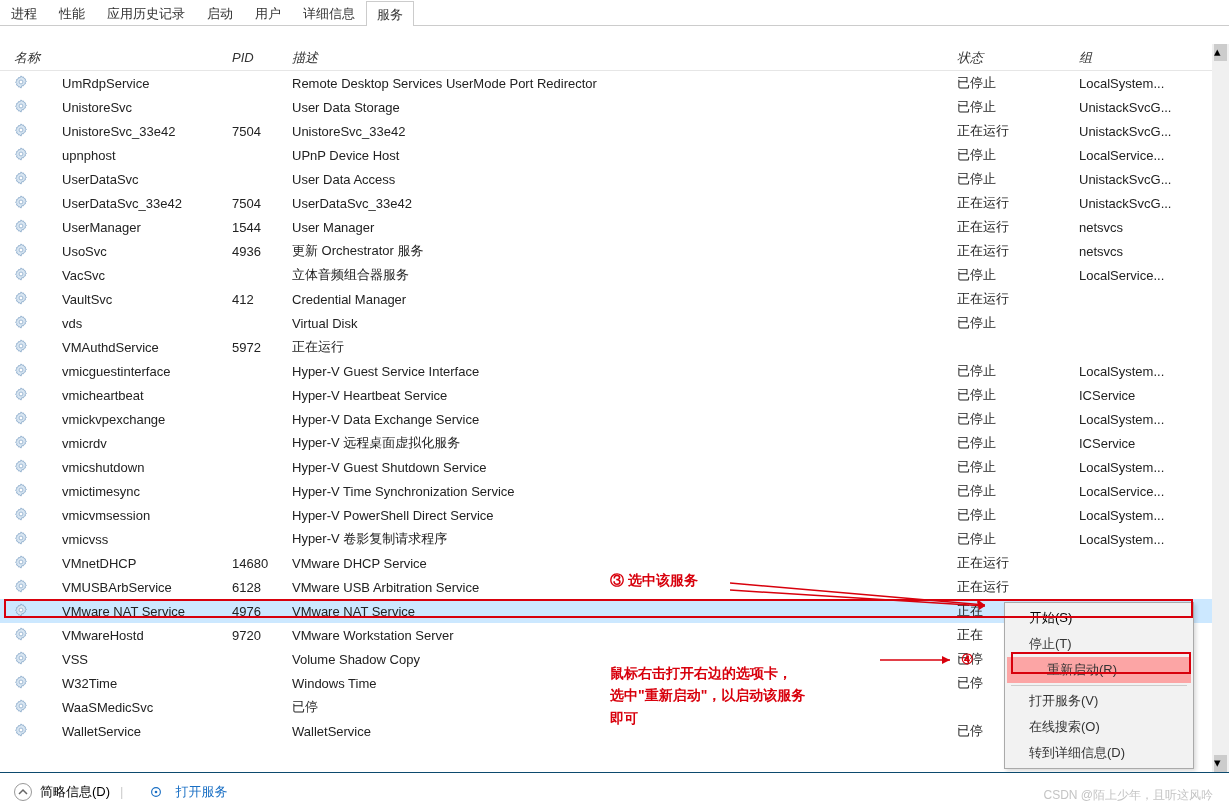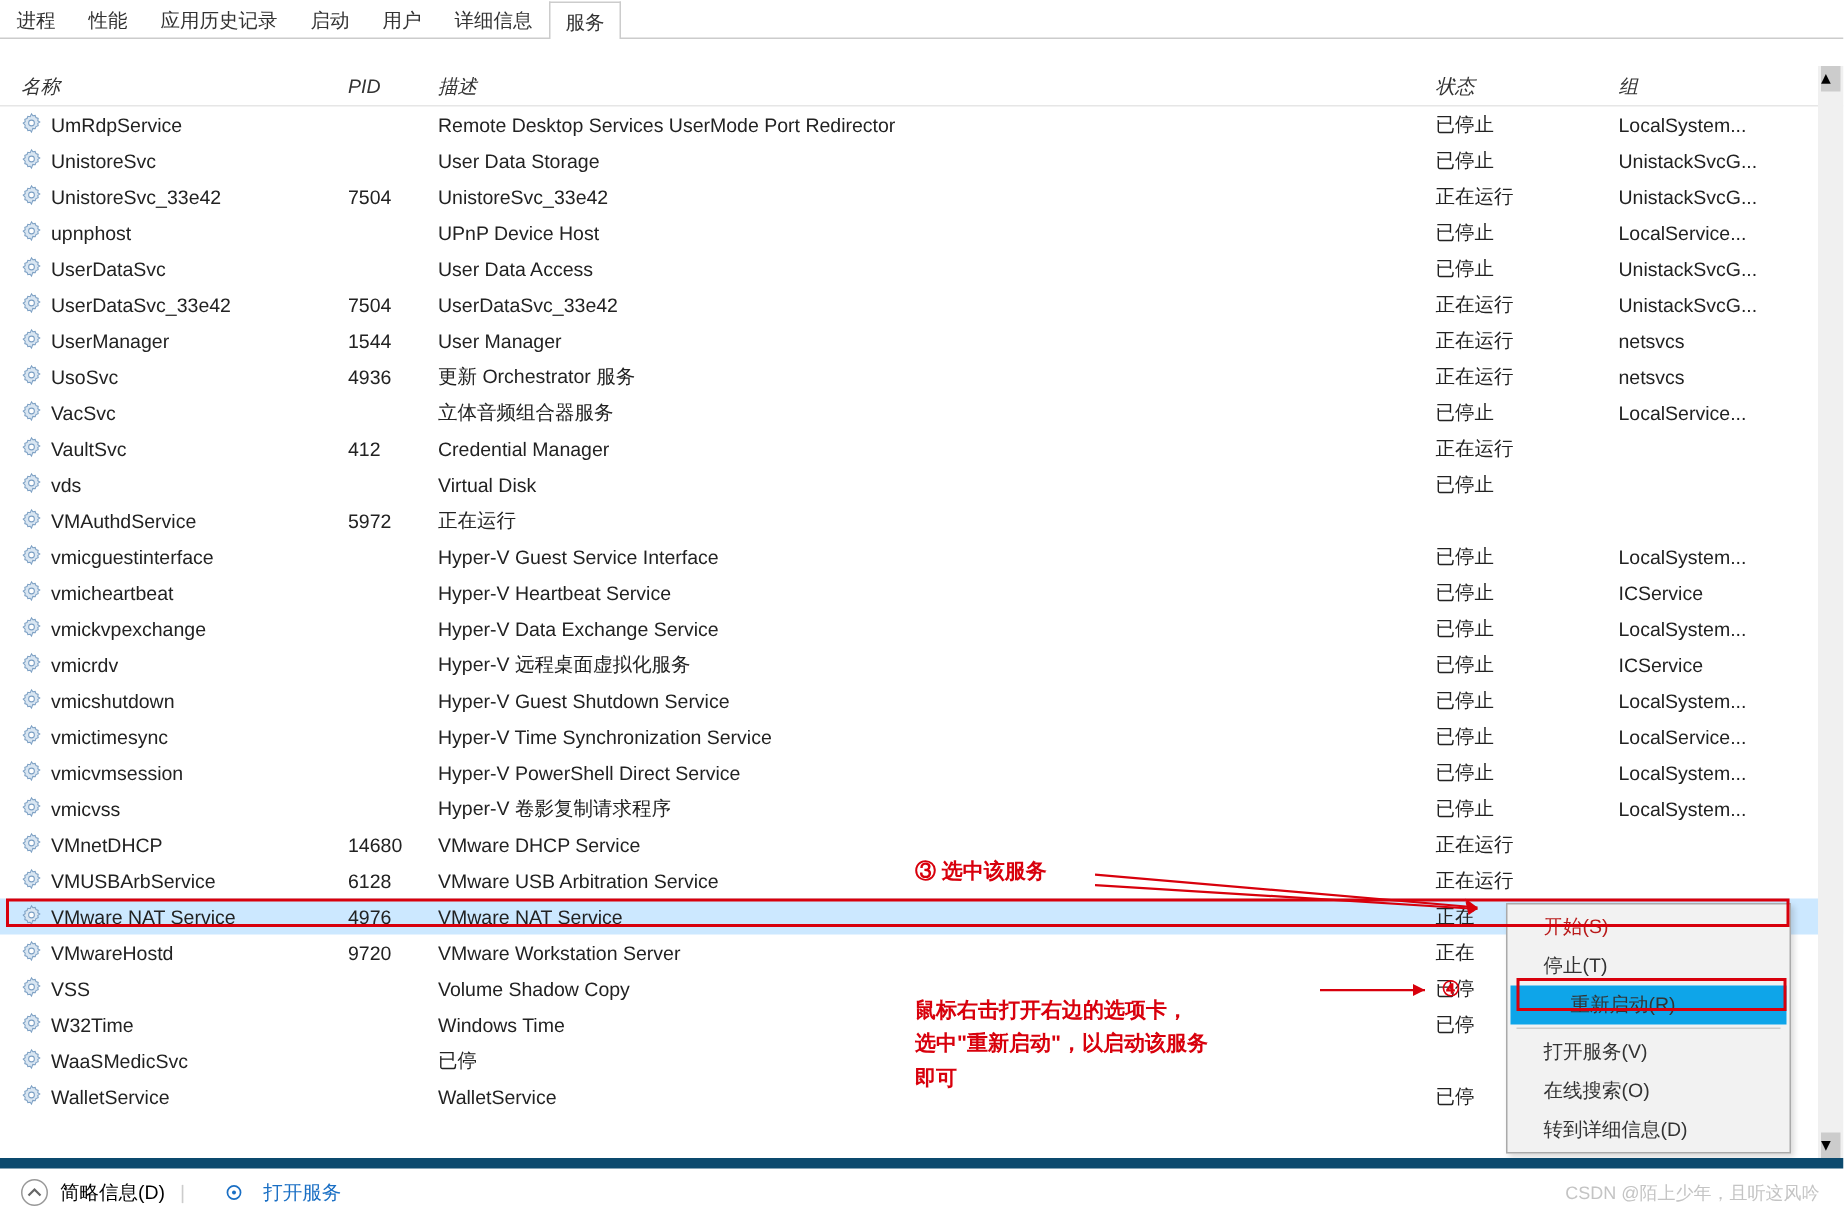--- a/index.html
+++ b/index.html
@@ -12,32 +12,32 @@
 .thead .col { font-size: 13px; color: #333; font-style: italic; }
 .col-name { width: 218px; }
 .col-pid { width: 60px; }
 .col-desc { width: 665px; }
 .col-status { width: 122px; }
 .col-group { flex: 1; }
 .tbody { height: 702px; overflow-y: auto; }
 .row { display: flex; height: 24px; align-items: center; padding-left: 14px; font-size: 13px; color: #222; }
 .row.selected { background: #cce8ff; }
 .row .icon { width: 16px; height: 16px; margin-right: 4px; display: inline-block; }
-.row .col-name { display: flex; align-items: center; }
+.row .col-name { display: flex; align-items: center; gap: 28px; }
 .gear { width: 14px; height: 14px; }
 .scrollbar { position: absolute; right: 0; top: 44px; width: 17px; height: 728px; background: #f0f0f0; }
 .scroll-thumb { position: absolute; top: 0; left: 2px; width: 13px; height: 17px; background: #ccc; }
 .scroll-thumb.bottom { top: auto; bottom: 0; }
-.footer { position: absolute; bottom: 0; left: 0; right: 0; height: 38px; display: flex; align-items: center; padding-left: 14px; border-top: 7px solid #0c4a6e; background: #fff; }
+.footer { position: absolute; bottom: 0; left: 0; right: 0; height: 38px; display: flex; align-items: center; padding-left: 14px; border-top: 1px solid #0c4a6e; background: #fff; }
 .footer .chev { width: 18px; height: 18px; border: 1px solid #999; border-radius: 50%; display: flex; align-items: center; justify-content: center; margin-right: 8px; color: #666; }
 .footer .link { color: #1a6fc4; margin-left: 16px; display: flex; align-items: center; gap: 12px; }
 .context-menu { position: absolute; top: 602px; left: 1004px; width: 190px; background: #f2f2f2; border: 1px solid #aaa; box-shadow: 2px 2px 4px rgba(0,0,0,0.15); padding: 2px; font-size: 13px; }
 .cm-item { padding: 4px 22px; color: #333; }
-.cm-item.disabled { color: #b91c1c; }
-.cm-item.selected { background: #0ea5e9; padding-left: 40px; }
+.cm-item.disabled { color: #000000; }
+.cm-item.selected { background: #fca5a5; padding-left: 40px; }
 .cm-sep { height: 1px; background: #ccc; margin: 2px 4px; }
 .annotation { position: absolute; color: #d8000c; font-weight: bold; font-size: 14px; pointer-events: none; }
 .anno-3 { top: 572px; left: 610px; }
 .anno-text { top: 650px; left: 610px; line-height: 1.6; margin-top: 12px; }
 .anno-4 { top: 651px; left: 961px; font-size: 14px; }
 .redbox { position: absolute; border: 2px solid #d8000c; pointer-events: none; }
 .redbox-row { top: 599px; left: 4px; width: 1189px; height: 19px; }
 .redbox-cm { top: 652px; left: 1011px; width: 180px; height: 22px; }
 .arrow { position: absolute; pointer-events: none; }
 .watermark { position: absolute; bottom: 6px; right: 16px; font-size: 12px; color: #c4c4c4; }

